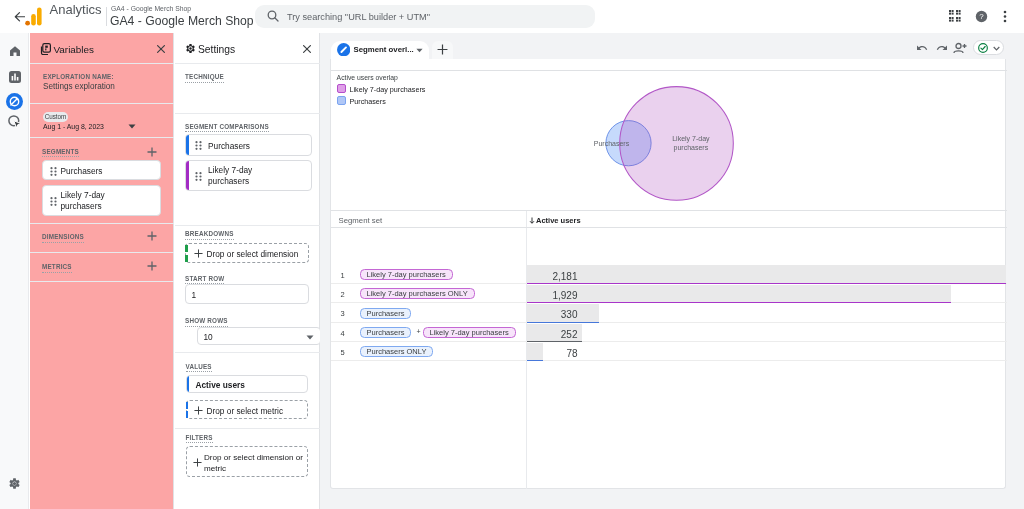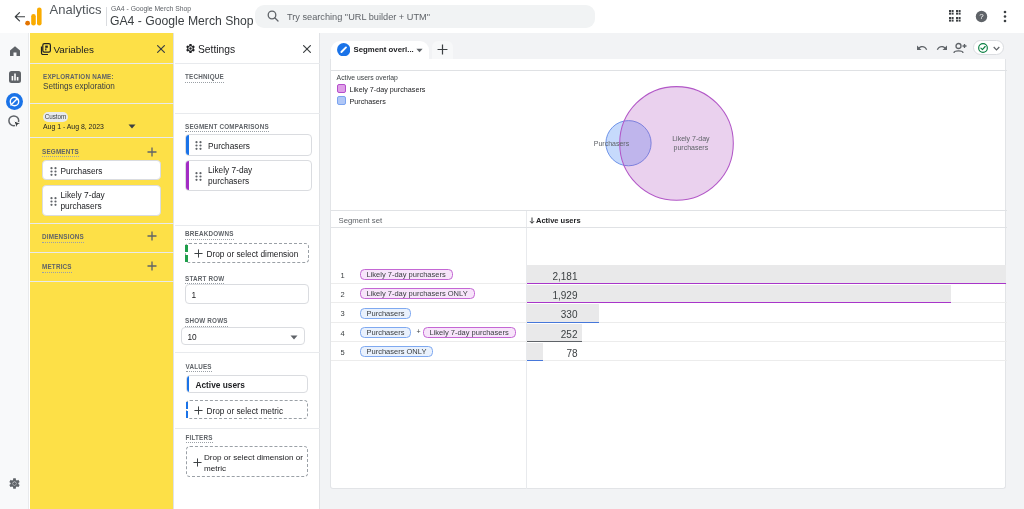--- a/index.html
+++ b/index.html
@@ -104,21 +104,21 @@
       <circle cx="5.8" cy="5.8" r="4.9" fill="none" stroke="#5f6368" stroke-width="1.5"></circle>
       <path d="M5.8 5.8 L13 8.6 L9.7 9.7 L8.6 13 Z" fill="#3c4043" stroke="#fff" stroke-width="1"></path>
     </svg>
 
     <svg class="abs" style="left:8px;top:444px;" width="13" height="13" viewBox="0 0 24 24">
       <circle cx="12" cy="12" r="3" fill="#5f6368"></circle>
       <path fill="#5f6368" fill-rule="evenodd" d="M19.14 12.94c.04-.3.06-.61.06-.94 0-.32-.02-.64-.07-.94l2.03-1.58c.18-.14.23-.41.12-.61l-1.92-3.32c-.12-.22-.37-.29-.59-.22l-2.39.96c-.5-.38-1.03-.7-1.62-.94l-.36-2.54c-.04-.24-.24-.41-.48-.41h-3.84c-.24 0-.43.17-.47.41l-.36 2.54c-.59.24-1.13.57-1.62.94l-2.39-.96c-.22-.08-.47 0-.59.22L2.74 8.87c-.12.21-.08.47.12.61l2.03 1.58c-.05.3-.09.63-.09.94s.02.64.07.94l-2.03 1.58c-.18.14-.23.41-.12.61l1.92 3.32c.12.22.37.29.59.22l2.39-.96c.5.38 1.03.7 1.62.94l.36 2.54c.05.24.24.41.48.41h3.84c.24 0 .44-.17.47-.41l.36-2.54c.59-.24 1.13-.56 1.62-.94l2.39.96c.22.08.47 0 .59-.22l1.92-3.32c.12-.22.07-.47-.12-.61l-2.01-1.58zM12 15.6c-1.98 0-3.6-1.62-3.6-3.6s1.62-3.6 3.6-3.6 3.6 1.62 3.6 3.6-1.62 3.6-3.6 3.6z"></path>
     </svg>
   </div>
 
-  <div class="abs" id="varpanel" style="left:30px;top:33px;width:144px;height:476px;background:#fde047;border-right:1px solid #e0e2e5;">
+  <div class="abs" id="varpanel" style="left:30px;top:33px;width:144px;height:476px;background:#fca5a5;border-right:1px solid #e0e2e5;">
 
     <svg class="abs" style="left:9px;top:10px;" width="12" height="12" viewBox="0 0 12 12">
       <path d="M2.5 3.5 V10 a1.5 1.5 0 0 0 1.5 1.5 H9" stroke="#202124" stroke-width="1.2" fill="none"></path>
       <rect x="3.8" y="0.6" width="7.6" height="8.6" rx="1.6" fill="none" stroke="#202124" stroke-width="1.2"></rect>
       <rect x="6.2" y="2.6" width="2.6" height="2.2" fill="#202124"></rect>
       <rect x="6.2" y="5.4" width="1.2" height="2" fill="#202124"></rect>
     </svg>
     <div class="abs" style="left:23.5px;top:10.8px;font-size:9.9px;color:#202124;">Variables</div>
     <svg class="abs" style="left:127px;top:12px;" width="8" height="8" viewBox="0 0 8 8">
       <path d="M0.6 0.6 L7.4 7.4 M7.4 0.6 L0.6 7.4" stroke="#3c4043" stroke-width="1.2" stroke-linecap="round"></path>
@@ -228,21 +228,21 @@
         </svg>
       <div class="abs cardtxt" style="left:20.5px;top:5px;">Drop or select dimension</div>
     </div>
 
     <div class="abs lbl dot-u" style="left:10px;top:241.5px;">START ROW</div>
     <div class="card" style="left:10px;top:251.3px;width:124px;height:19.7px;">
       <div class="abs cardtxt" style="left:5.5px;top:5px;">1</div>
     </div>
 
     <div class="abs lbl dot-u" style="left:10px;top:284px;">SHOW ROWS</div>
-    <div class="card" style="left:6px;top:293.5px;width:124px;height:18.9px;padding-left:46px;">
+    <div class="card" style="left:22px;top:293.5px;width:124px;height:18.9px;padding-left:46px;">
       <div class="abs cardtxt" style="left:5.5px;top:4.5px;">10</div>
       <svg class="abs" style="left:108px;top:7px;" width="8" height="5" viewBox="0 0 8 5">
           <path d="M0.5 0.5 L7.5 0.5 L4 4.5 Z" fill="#5f6368"></path>
         </svg>
     </div>
     <div class="divider" style="left:0;top:318.8px;width:145px;"></div>
 
     <div class="abs lbl dot-u" style="left:10.5px;top:329.6px;">VALUES</div>
     <div class="card" style="left:10.5px;top:341.8px;width:122.5px;height:18.5px;overflow:hidden;">
       <div class="abs" style="left:0;top:0;width:2.5px;height:18.5px;background:#1a73e8;"></div>

